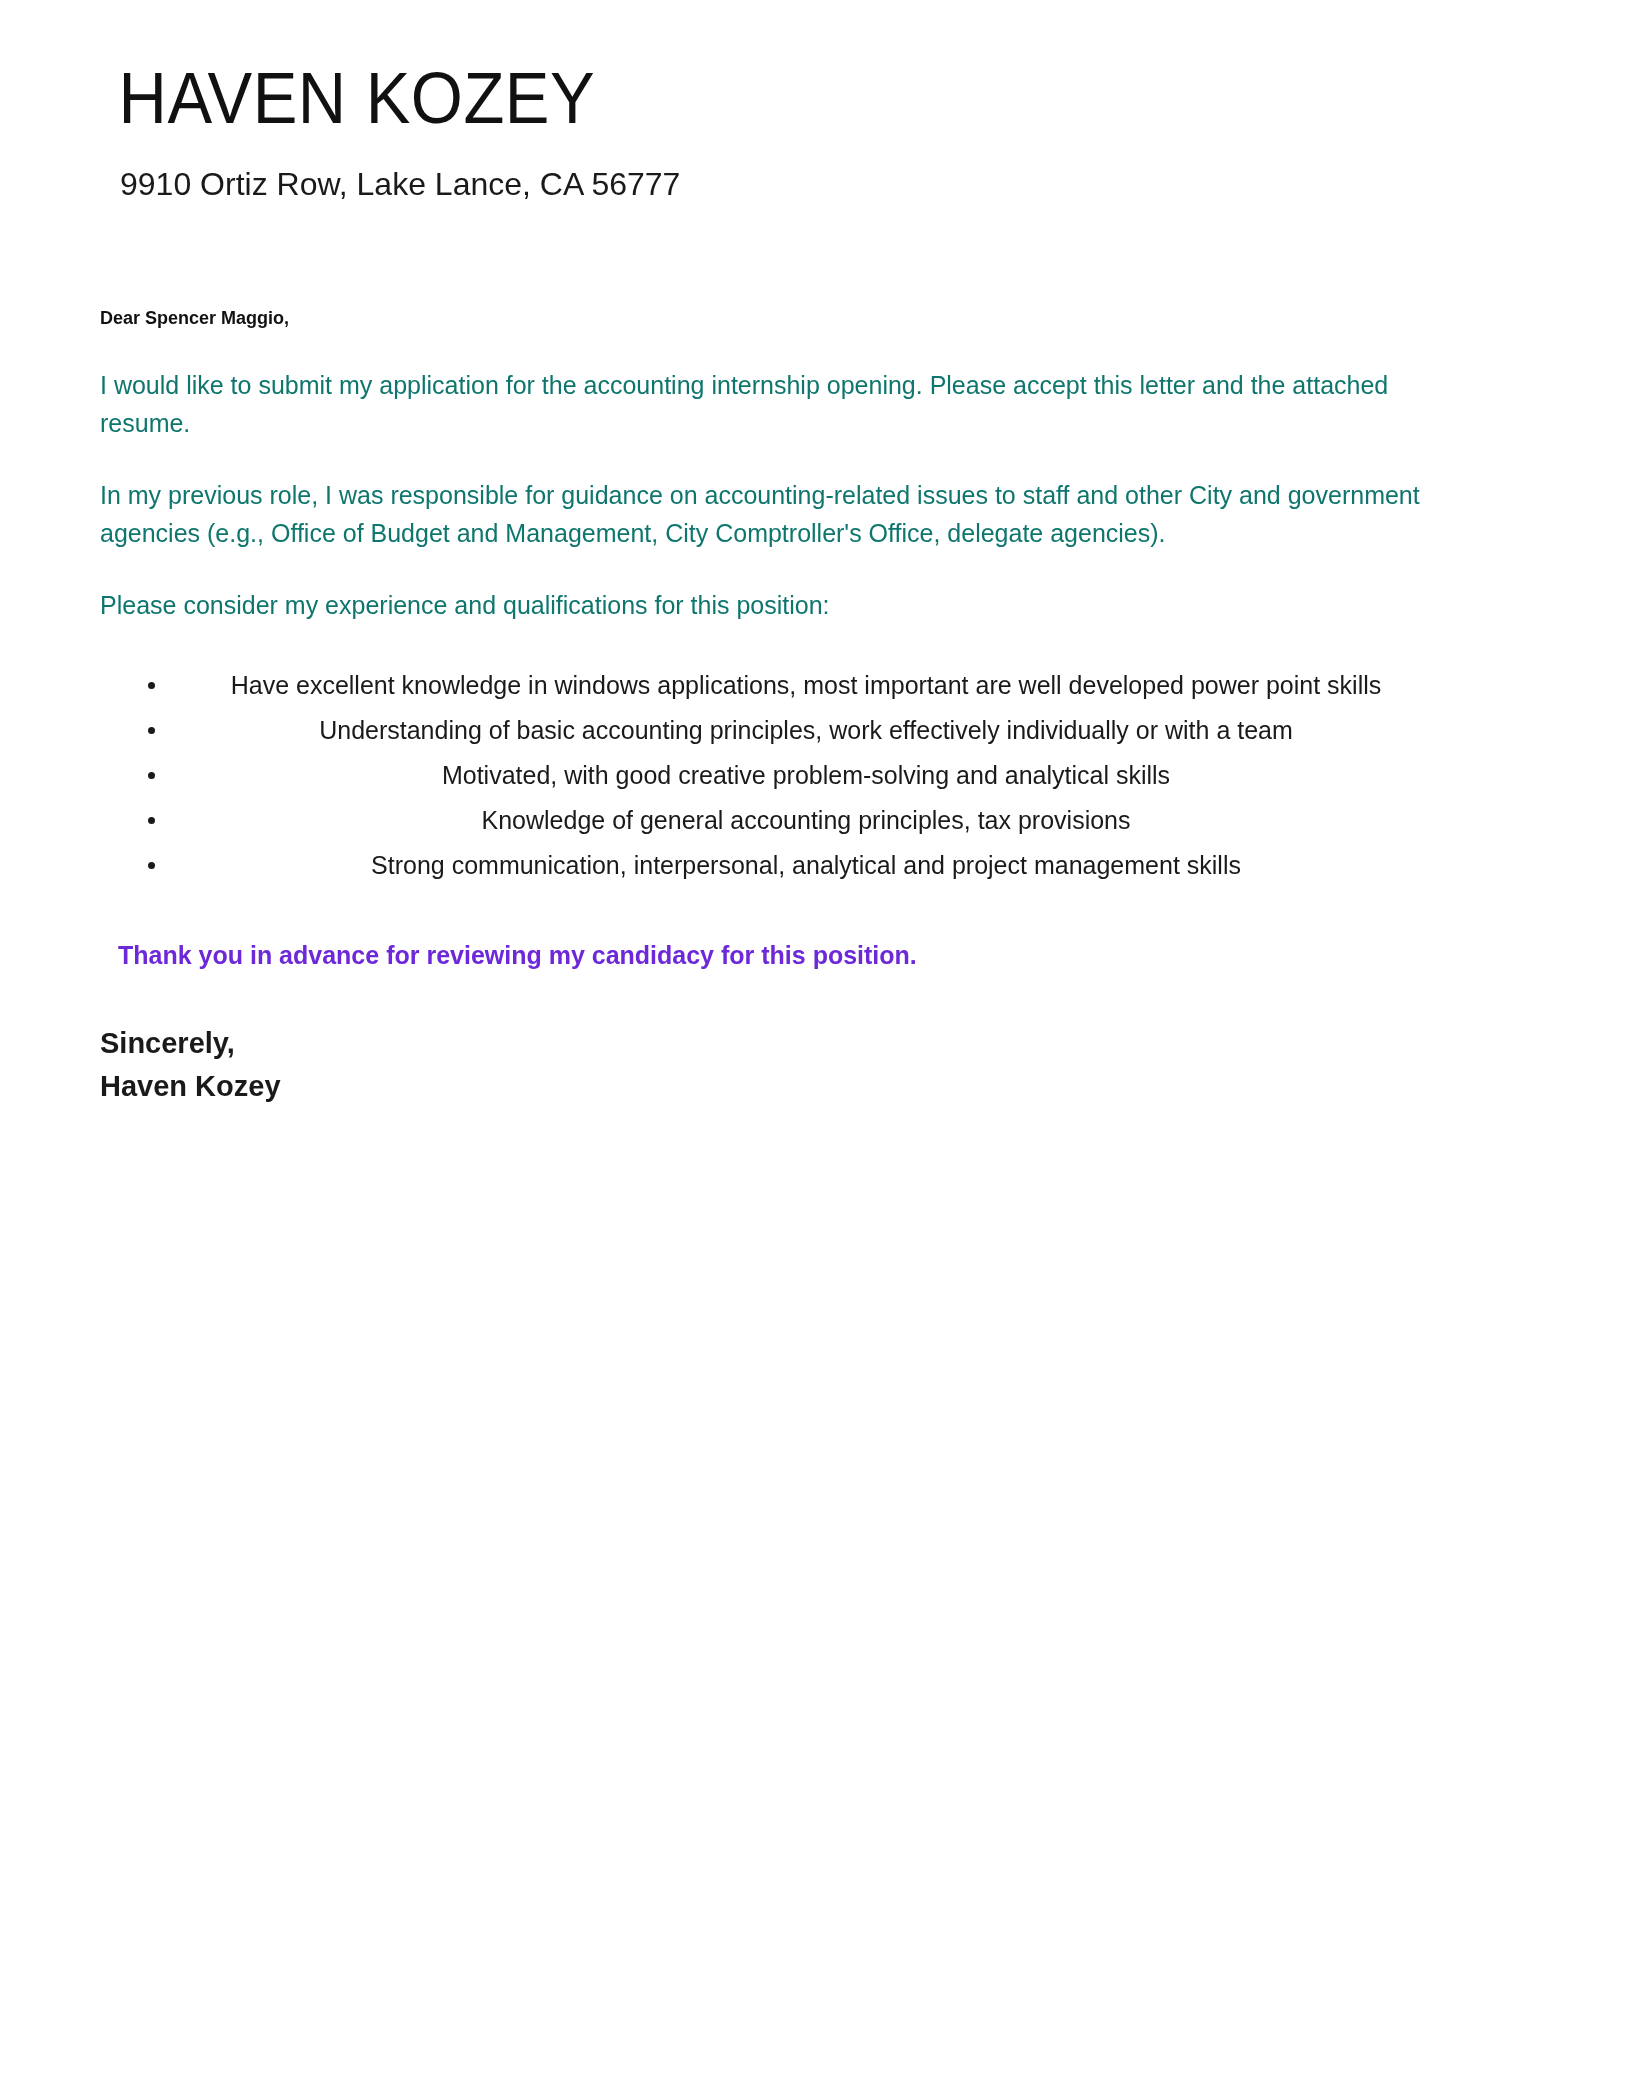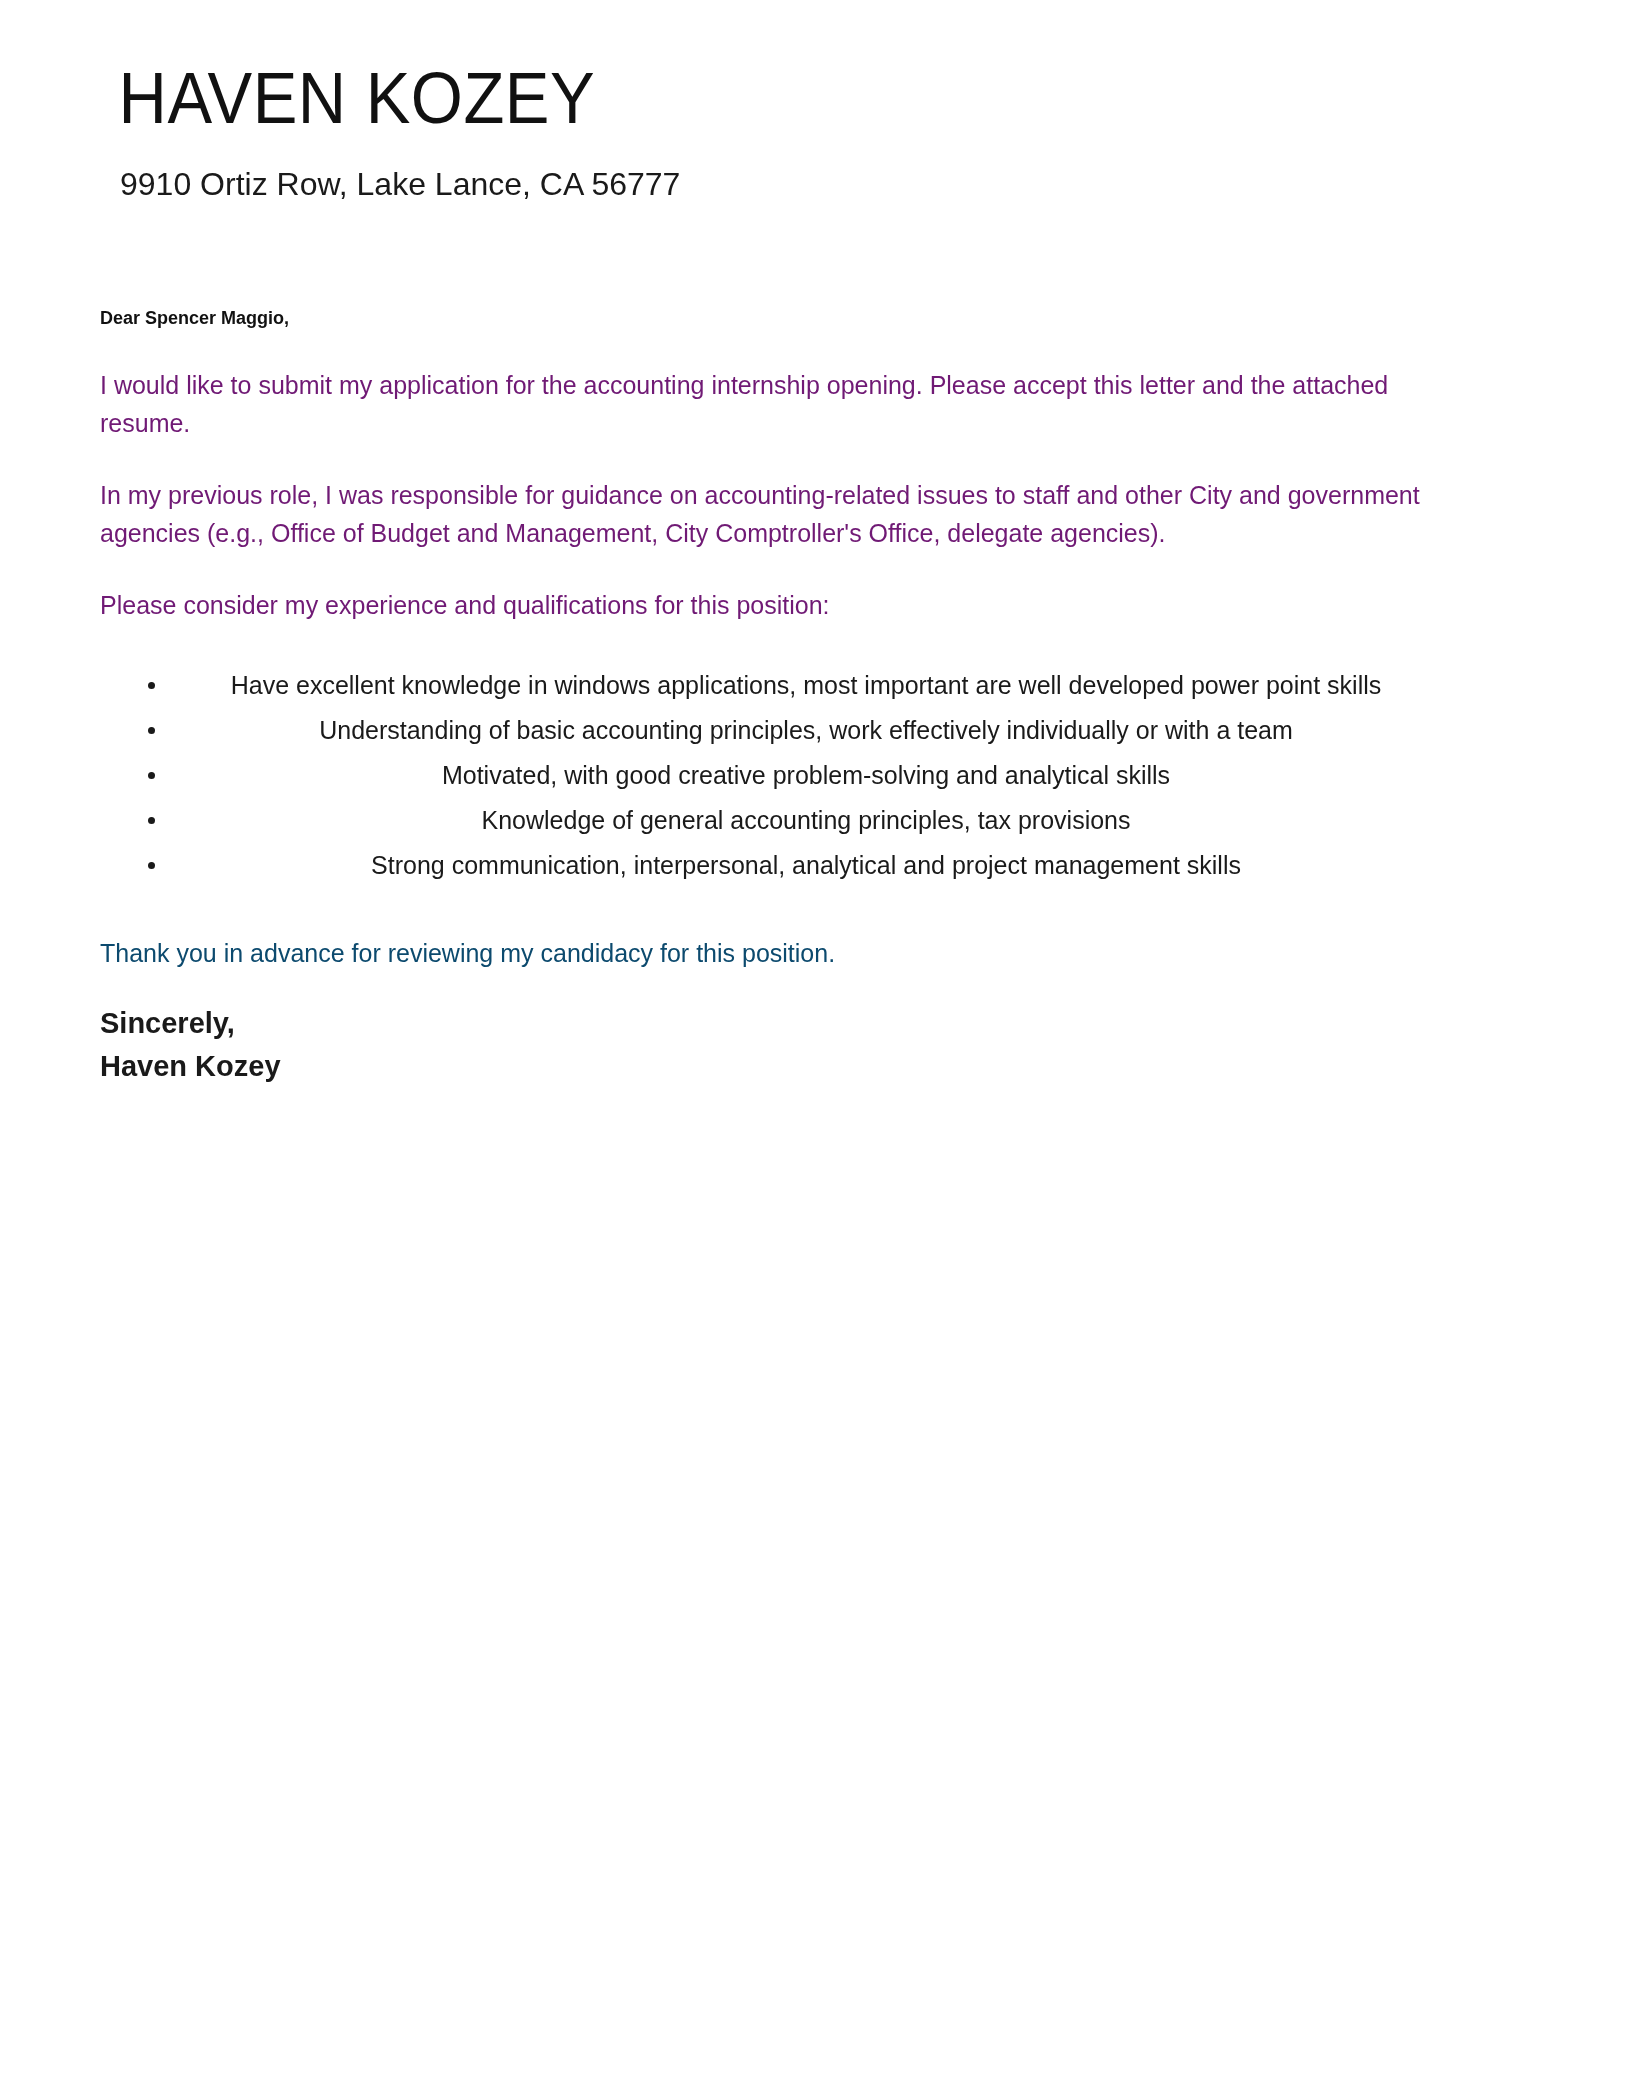--- a/index.html
+++ b/index.html
@@ -61,21 +61,21 @@
     font-size: 18px;
     font-weight: 700;
     color: #111111;
     line-height: 1.25;
     margin: 0;
   }
 
   .para {
     font-size: 25px;
     font-weight: 400;
-    color: #701a75;
+    color: #0f766e;
     line-height: 1.52;
     margin: 0;
     padding-top: 34px;
     max-width: 1350px;
   }
 
   .para-intro {
     padding-top: 36px;
   }
 
@@ -104,24 +104,24 @@
     top: 12px;
     width: 7px;
     height: 7px;
     border-radius: 50%;
     background: #1a1a1a;
   }
 
   
   .closing-thanks {
     font-size: 25px;
-    font-weight: 400;
-    color: #0c4a6e;
+    font-weight: 700;
+    color: #6d28d9;
     line-height: 1.3;
-    margin: 0;
+    margin: 18px;
     padding-top: 41px;
   }
 
   .signoff {
     font-size: 29px;
     font-weight: 700;
     color: #1a1a1a;
     line-height: 1.48;
     margin: 0;
     padding-top: 33px;

